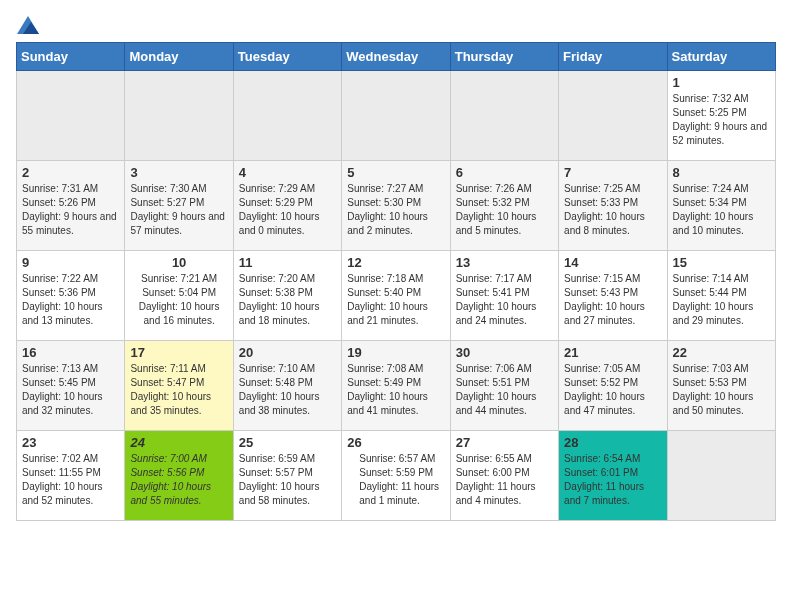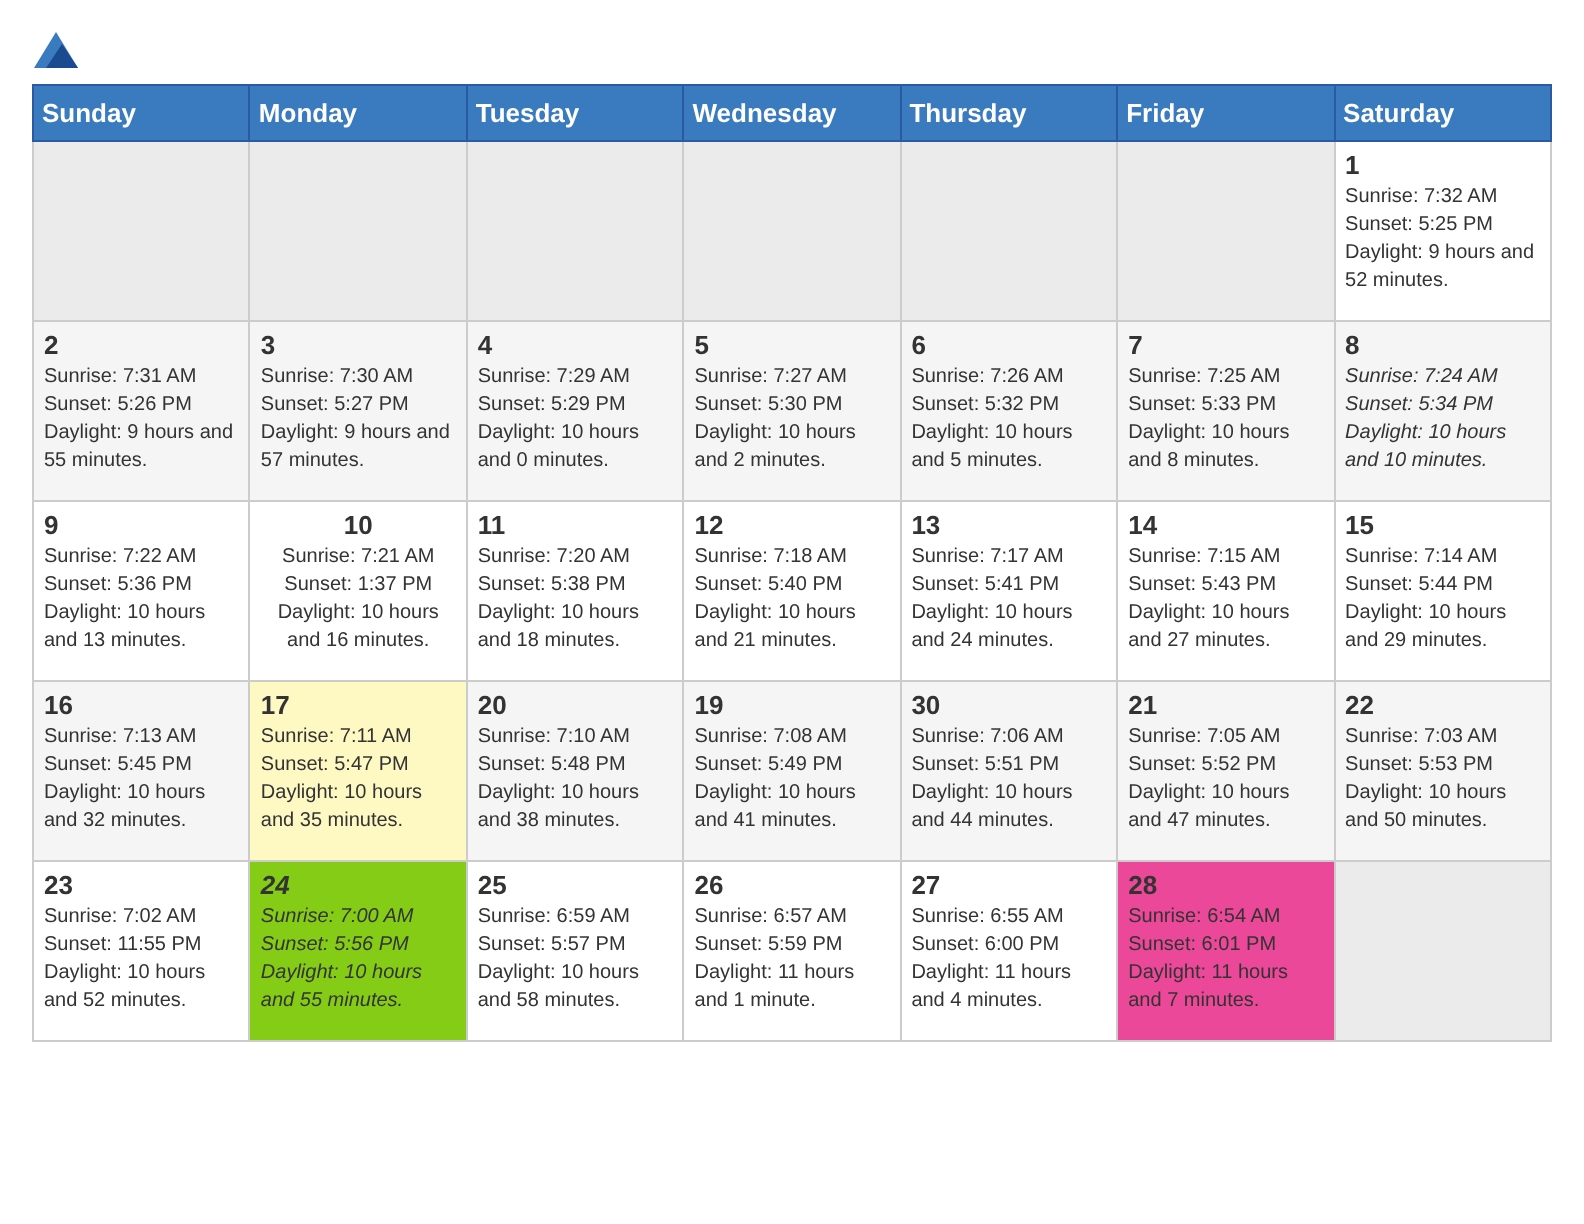--- a/index.html
+++ b/index.html
@@ -169,36 +169,36 @@
 Daylight: 10 hours and 5 minutes.</div>
         </td>
         <td style="background: rgb(245, 245, 245);">
           <span class="day-num">7</span>
           <div class="day-info" style="white-space: pre-line;">Sunrise: 7:25 AM
 Sunset: 5:33 PM
 Daylight: 10 hours and 8 minutes.</div>
         </td>
         <td style="background: rgb(245, 245, 245);">
           <span class="day-num">8</span>
-          <div class="day-info" style="white-space: pre-line; font-style: italic;">Sunrise: 7:24 AM
+          <div class="day-info" style="white-space: pre-line;">Sunrise: 7:24 AM
 Sunset: 5:34 PM
 Daylight: 10 hours and 10 minutes.</div>
         </td>
       </tr>
       <tr>
         <td style="background: rgb(255, 255, 255);">
           <span class="day-num">9</span>
           <div class="day-info" style="white-space: pre-line;">Sunrise: 7:22 AM
 Sunset: 5:36 PM
 Daylight: 10 hours and 13 minutes.</div>
         </td>
         <td style="background: rgb(255, 255, 255); text-align: center;">
           <span class="day-num">10</span>
           <div class="day-info" style="white-space: pre-line;">Sunrise: 7:21 AM
-Sunset: 1:37 PM
+Sunset: 5:04 PM
 Daylight: 10 hours and 16 minutes.</div>
         </td>
         <td style="background: rgb(255, 255, 255);">
           <span class="day-num">11</span>
           <div class="day-info" style="white-space: pre-line;">Sunrise: 7:20 AM
 Sunset: 5:38 PM
 Daylight: 10 hours and 18 minutes.</div>
         </td>
         <td style="background: rgb(255, 255, 255);">
           <span class="day-num">12</span>
@@ -283,31 +283,31 @@
 Daylight: 10 hours and 55 minutes.</div>
         </td>
         <td style="background: rgb(255, 255, 255); margin-top: 40px;">
           <span class="day-num">25</span>
           <div class="day-info" style="white-space: pre-line;">Sunrise: 6:59 AM
 Sunset: 5:57 PM
 Daylight: 10 hours and 58 minutes.</div>
         </td>
         <td style="background: rgb(255, 255, 255);">
           <span class="day-num">26</span>
-          <div class="day-info" style="white-space: pre-line;">Sunrise: 6:57 AM
+          <div class="day-info" style="white-space: pre-line; margin-left: 12px;">Sunrise: 6:57 AM
 Sunset: 5:59 PM
 Daylight: 11 hours and 1 minute.</div>
         </td>
         <td style="background: rgb(255, 255, 255);">
           <span class="day-num">27</span>
           <div class="day-info" style="white-space: pre-line;">Sunrise: 6:55 AM
 Sunset: 6:00 PM
 Daylight: 11 hours and 4 minutes.</div>
         </td>
-        <td style="background: #ec4899;">
+        <td style="background: #14b8a6;">
           <span class="day-num">28</span>
           <div class="day-info" style="white-space: pre-line;">Sunrise: 6:54 AM
 Sunset: 6:01 PM
 Daylight: 11 hours and 7 minutes.</div>
         </td>
         <td class="empty-cell"></td>
       </tr>
     </tbody>
 </table>
 

